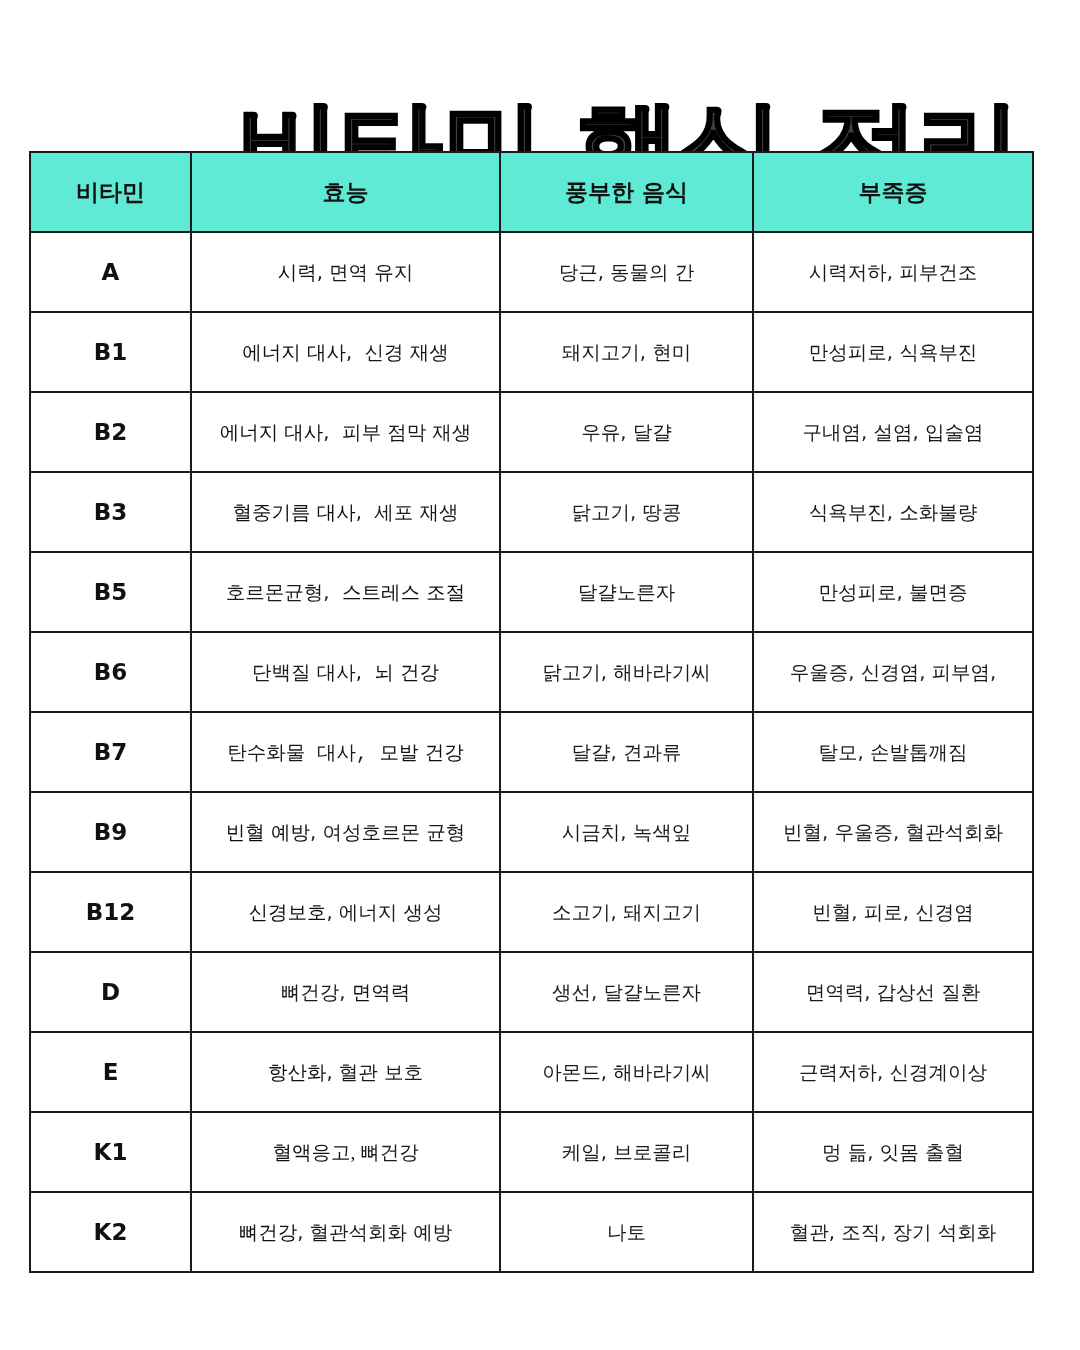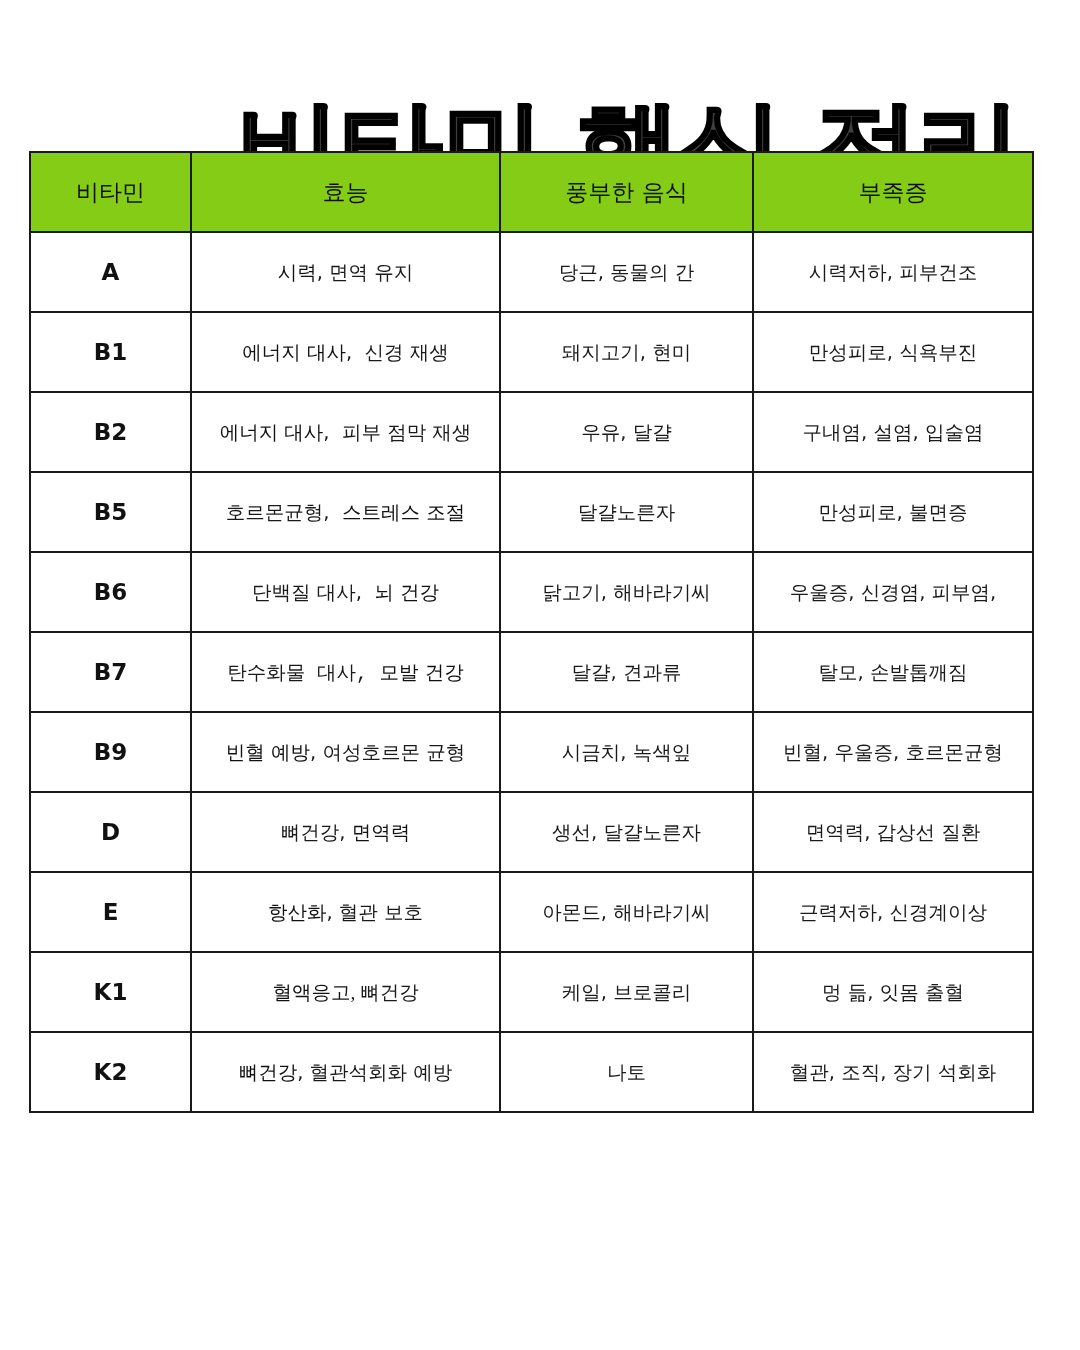--- a/index.html
+++ b/index.html
@@ -42,24 +42,24 @@
     }
     table.vit th, table.vit td {
       border: 2px solid #1a1a1a;
       text-align: center;
       vertical-align: middle;
       padding: 0 4px;
       white-space: nowrap;
       overflow: hidden;
     }
     table.vit thead th {
-      background: #84cc16;
+      background: #5eead4;
       height: 78px;
       font-size: 23px;
-      font-weight: 400;
+      font-weight: 700;
       color: #111111;
       margin-left: 40px;
     }
     table.vit tbody td {
       height: 78px;
       font-size: 19.5px;
       font-weight: 400;
       color: #1a1a1a;
     }
     table.vit tbody td.vitamin-name {
@@ -109,20 +109,26 @@
         <td>돼지고기, 현미</td>
         <td>만성피로, 식욕부진</td>
       </tr>
       <tr>
         <td class="vitamin-name">B2</td>
         <td><span class="seg-bold" style="white-space: pre;">에너지 대사</span><span class="seg-regular" style="white-space: pre;">,  피부 점막 재생</span></td>
         <td>우유, 달걀</td>
         <td>구내염, 설염, 입술염</td>
       </tr>
       <tr>
+        <td class="vitamin-name">B3</td>
+        <td><span class="seg-bold" style="white-space: pre;">혈중기름 대사</span><span class="seg-regular" style="white-space: pre;">,  세포 재생</span></td>
+        <td>닭고기, 땅콩</td>
+        <td>식욕부진, 소화불량</td>
+      </tr>
+      <tr>
         <td class="vitamin-name">B5</td>
         <td><span class="seg-regular" style="white-space: pre;">호르몬균형,  </span><span class="seg-bold" style="white-space: pre;">스트레스 조절</span></td>
         <td>달걀노른자</td>
         <td>만성피로, 불면증</td>
       </tr>
       <tr>
         <td class="vitamin-name">B6</td>
         <td><span class="seg-regular" style="white-space: pre;">단백질 대사,  </span><span class="seg-bold" style="white-space: pre;">뇌 건강</span></td>
         <td>닭고기, 해바라기씨</td>
         <td>우울증, 신경염, 피부염,</td>
@@ -130,21 +136,27 @@
       <tr>
         <td class="vitamin-name">B7</td>
         <td><span class="seg-regular" style="white-space: pre; font-family: Liberation Mono, monospace;">탄수화물 대사, </span><span class="seg-bold" style="white-space: pre;">모발 건강</span></td>
         <td>달걀, 견과류</td>
         <td>탈모, 손발톱깨짐</td>
       </tr>
       <tr>
         <td class="vitamin-name">B9</td>
         <td><span class="seg-bold" style="white-space: pre;">빈혈 예방</span><span class="seg-regular" style="white-space: pre;">, 여성호르몬 균형</span></td>
         <td>시금치, 녹색잎</td>
-        <td>빈혈, 우울증, 호르몬균형</td>
+        <td>빈혈, 우울증, 혈관석회화</td>
+      </tr>
+      <tr>
+        <td class="vitamin-name">B12</td>
+        <td><span class="seg-bold" style="white-space: pre;">신경보호</span><span class="seg-regular" style="white-space: pre;">, 에너지 생성</span></td>
+        <td>소고기, 돼지고기</td>
+        <td>빈혈, 피로, 신경염</td>
       </tr>
       <tr>
         <td class="vitamin-name">D</td>
         <td><span class="seg-regular" style="white-space: pre;">뼈건강, </span><span class="seg-bold" style="white-space: pre;">면역력</span></td>
         <td>생선, 달걀노른자</td>
         <td>면역력, 갑상선 질환</td>
       </tr>
       <tr>
         <td class="vitamin-name">E</td>
         <td><span class="seg-bold" style="white-space: pre;">항산화</span><span class="seg-regular" style="white-space: pre;">, 혈관 보호</span></td>

